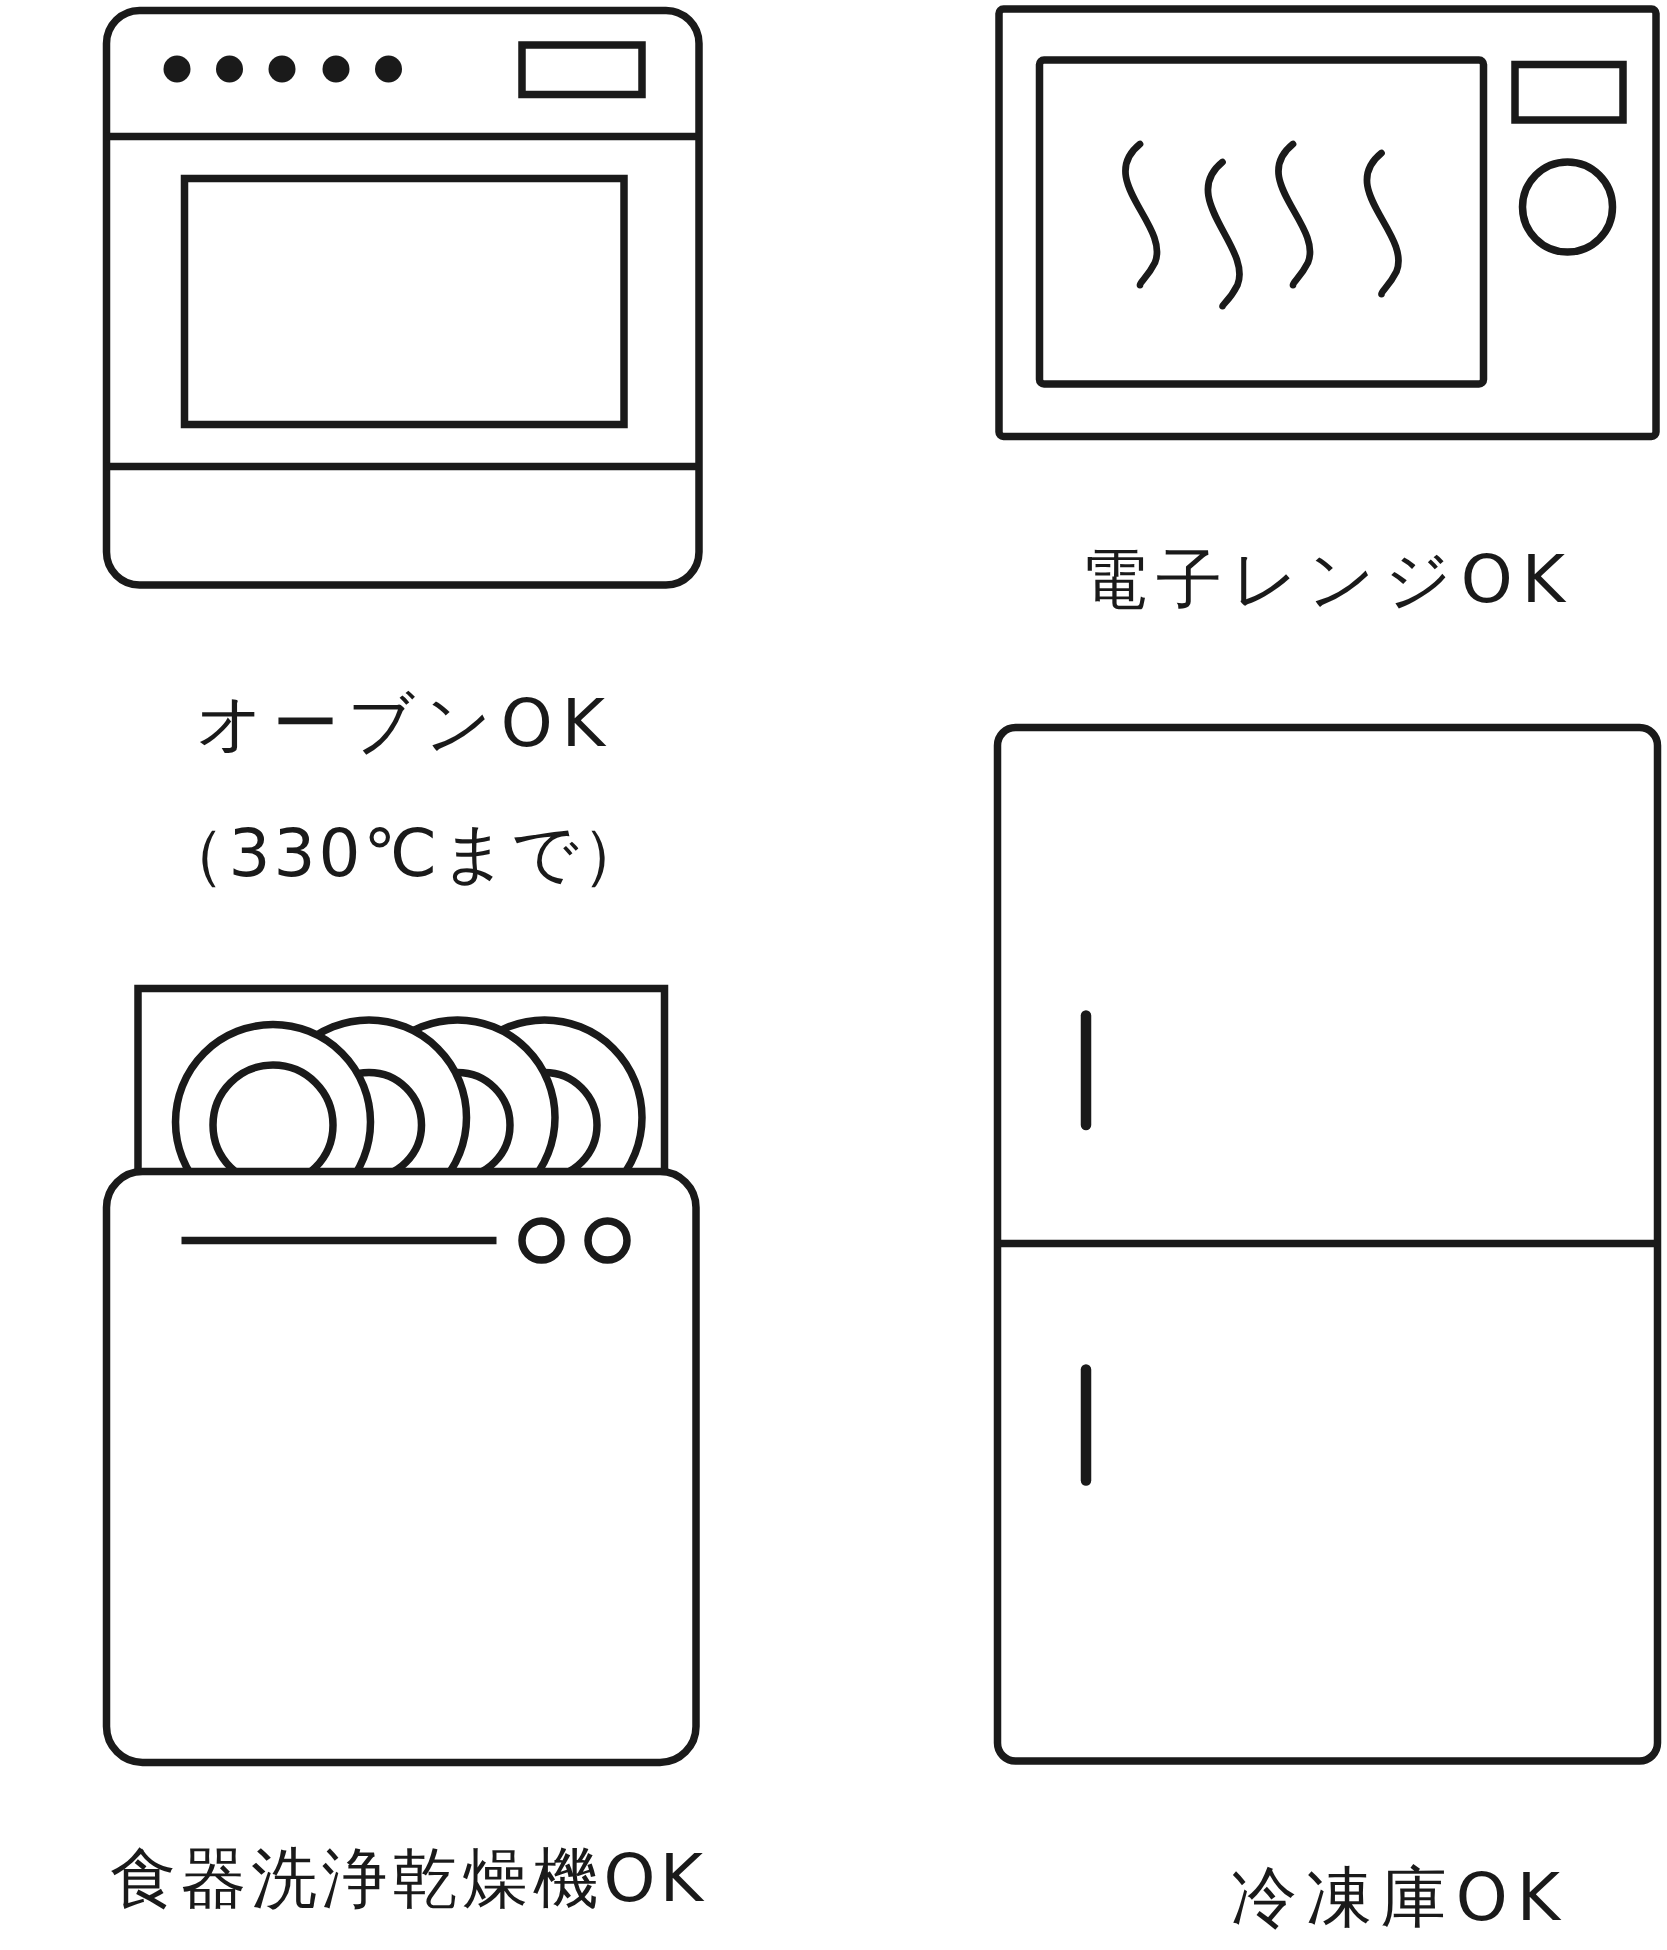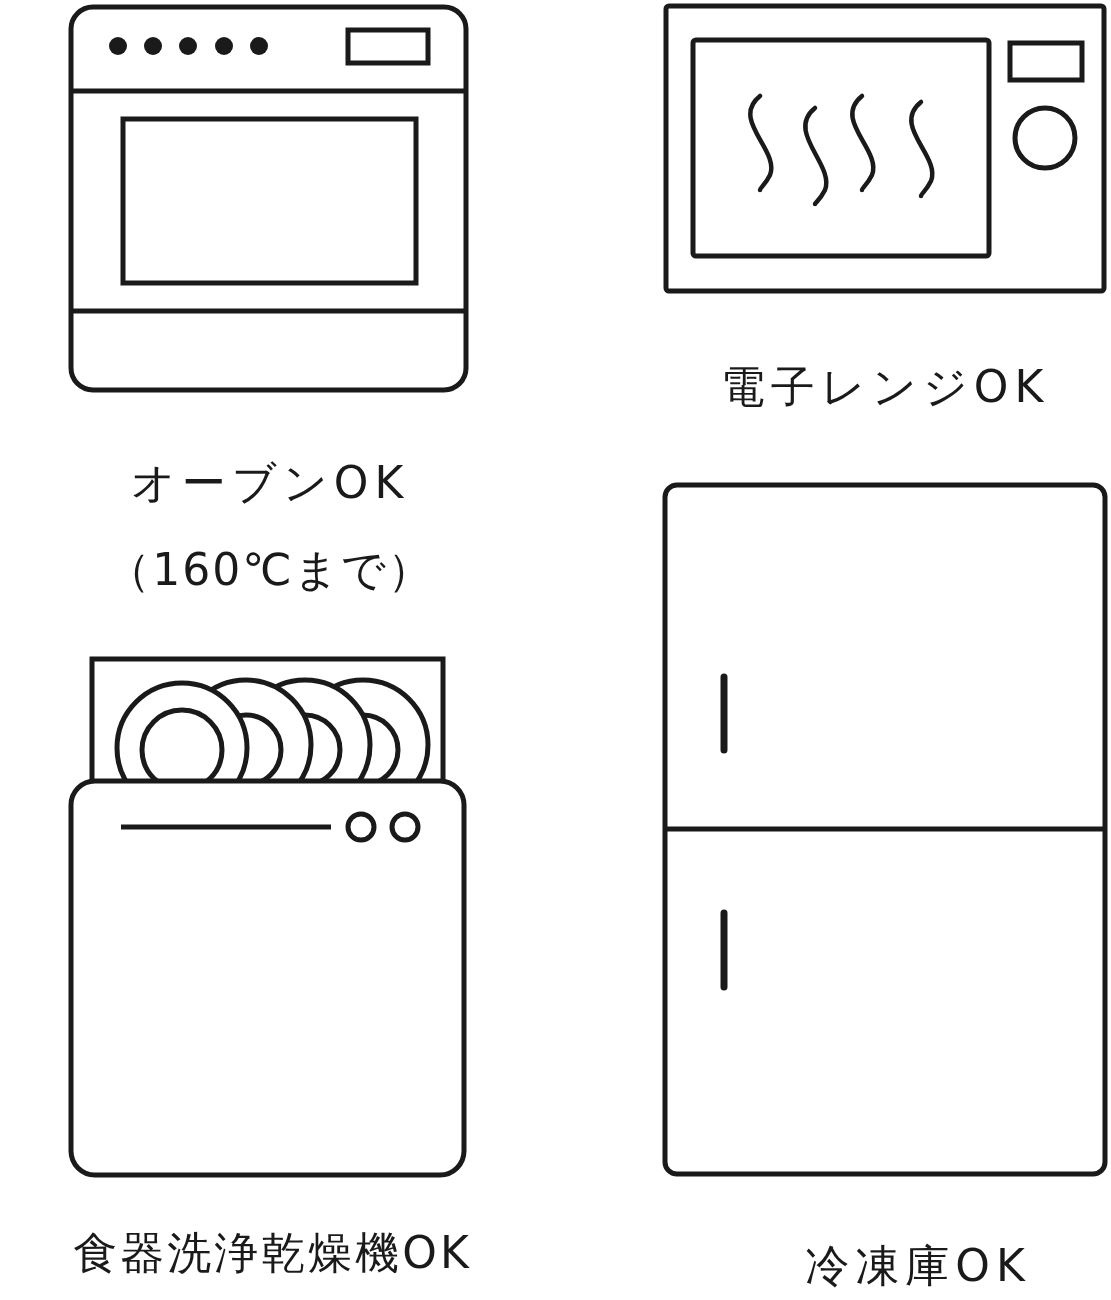--- a/index.html
+++ b/index.html
@@ -69,16 +69,16 @@
 
   <g>
     <rect x="665" y="485" width="440" height="689" rx="12"></rect>
     <line x1="665" y1="829" x2="1105" y2="829"></line>
     <line x1="724" y1="677" x2="724" y2="750" stroke-width="7" stroke-linecap="round"></line>
     <line x1="724" y1="913" x2="724" y2="987" stroke-width="7" stroke-linecap="round"></line>
   </g>
 </svg>
 
 <div class="label" style="left:70px; top:461px; width:400px;">オーブンOK</div>
-<div class="label" style="left:60px; top:548px; width:420px; letter-spacing:2px;">（160℃まで）</div>
+<div class="label" style="left:60px; top:548px; width:420px; letter-spacing:2px;">（330℃まで）</div>
 <div class="label" style="left:670px; top:365px; width:430px;">電子レンジOK</div>
 <div class="label" style="left:0px; top:1231px; width:545px; letter-spacing:3px;">食器洗浄乾燥機OK</div>
-<div class="label" style="left:763px; top:1244px; width:310px;">冷凍庫OK</div>
+<div class="label" style="left:736px; top:1244px; width:310px;text-align:right;">冷凍庫OK</div>
 
 </body></html>

